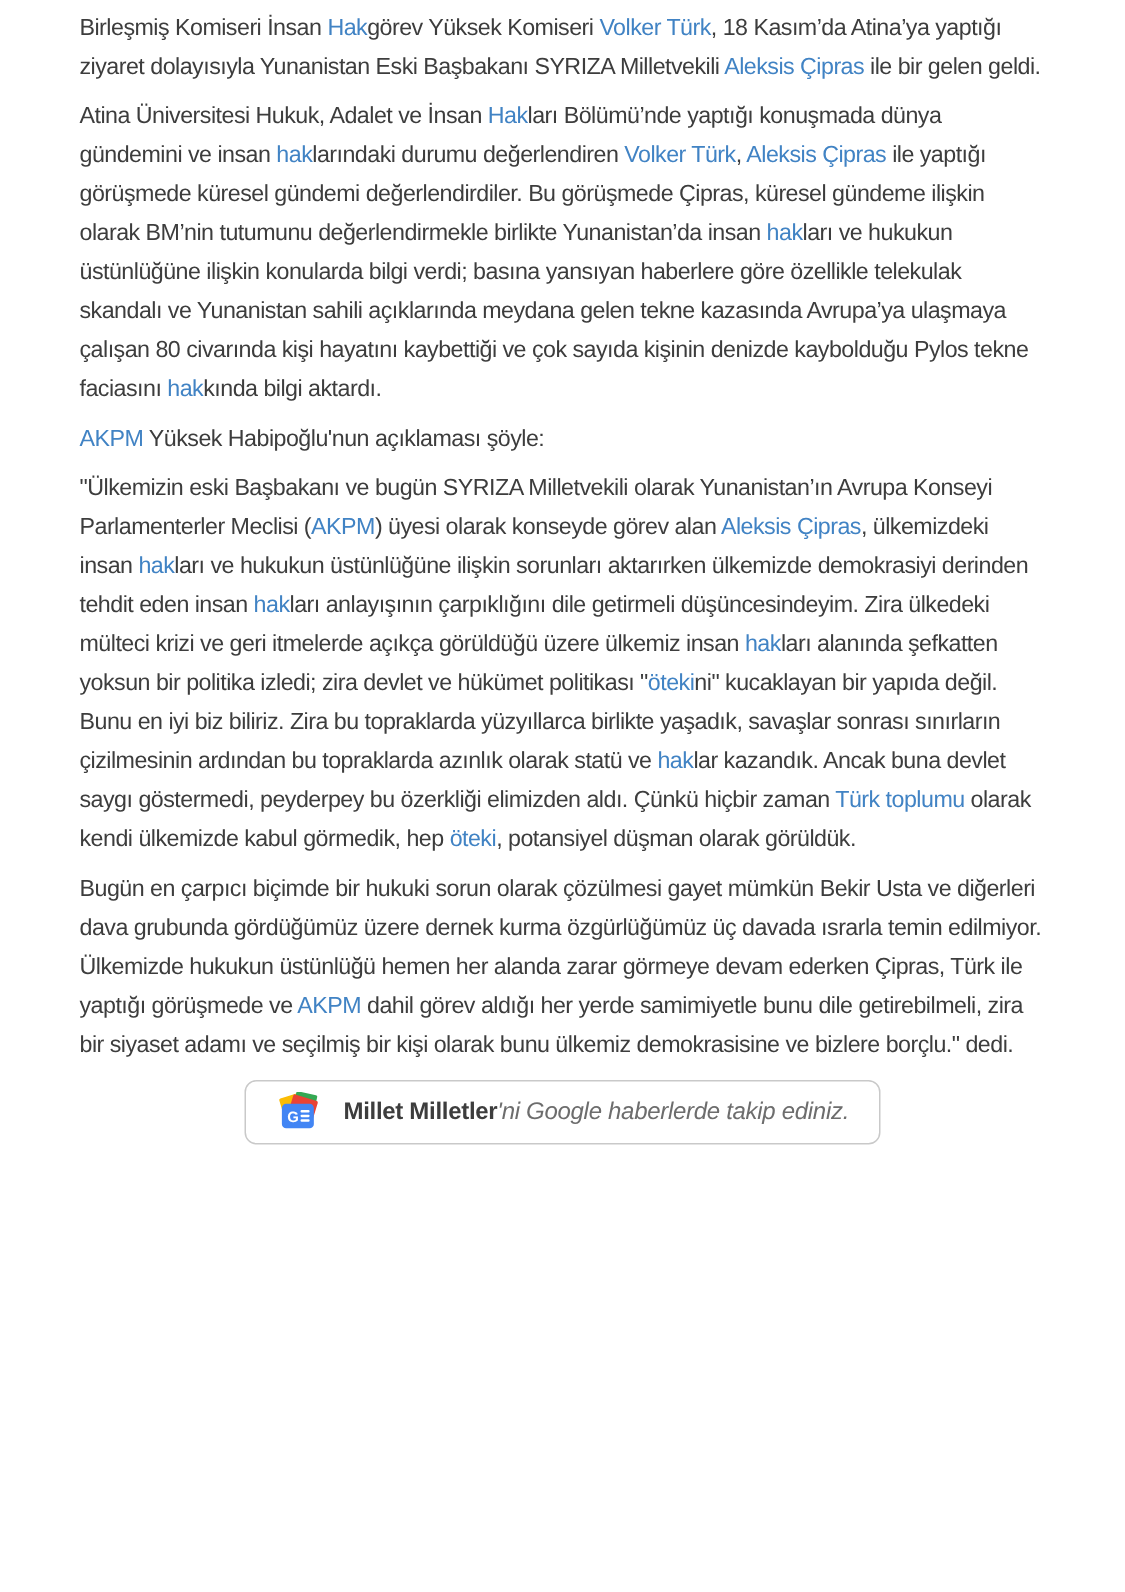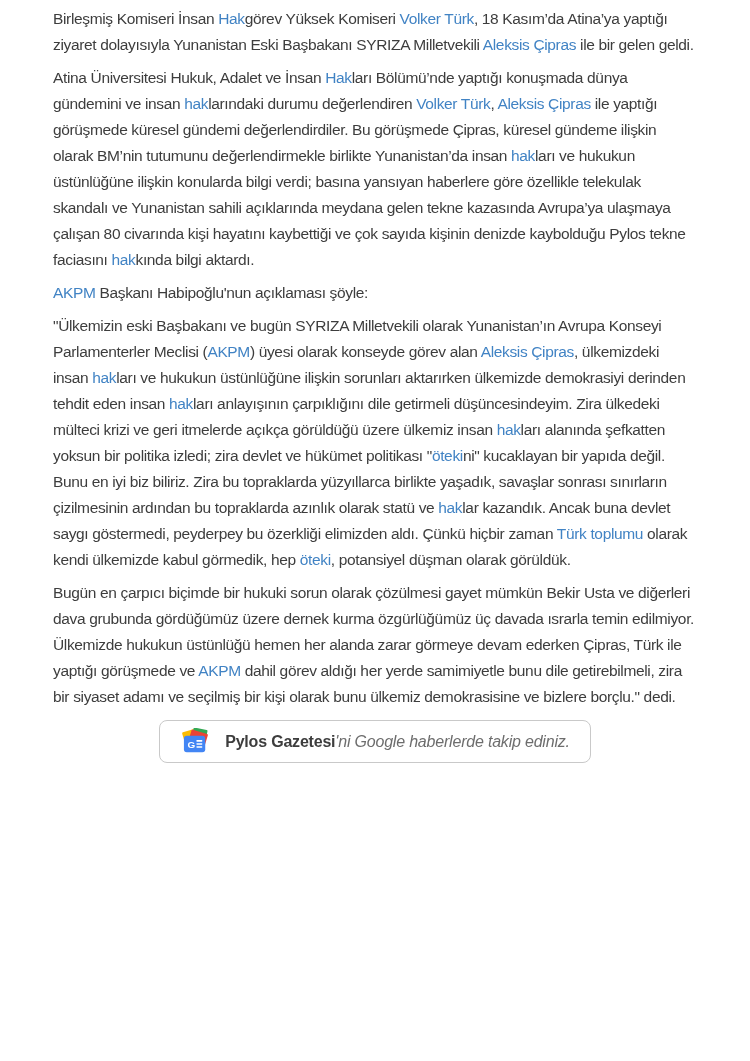--- a/index.html
+++ b/index.html
@@ -57,34 +57,34 @@
   .gnews-badge .brand{font-weight:bold;color:var(--body-text);}
   .gnews-badge .suffix{color:var(--badge-suffix);font-style:italic;}
   .gn-icon{display:inline-flex;width:32px;height:27px;}
 </style>
 </head>
 <body>
 
 <div class="article" id="article-body">
     <p><span>Birleşmiş Komiseri İnsan </span><a class="inline-link">Hak</a><span>görev Yüksek Komiseri </span><a class="inline-link">Volker Türk</a><span>, 18 Kasım’da Atina’ya yaptığı ziyaret dolayısıyla Yunanistan Eski Başbakanı SYRIZA Milletvekili </span><a class="inline-link">Aleksis Çipras</a><span> ile bir gelen geldi.</span></p>
     <p><span>Atina Üniversitesi Hukuk, Adalet ve İnsan </span><a class="inline-link">Hak</a><span>ları Bölümü’nde yaptığı konuşmada dünya gündemini ve insan </span><a class="inline-link">hak</a><span>larındaki durumu değerlendiren </span><a class="inline-link">Volker Türk</a><span>, </span><a class="inline-link">Aleksis Çipras</a><span> ile yaptığı görüşmede küresel gündemi değerlendirdiler. Bu görüşmede Çipras, küresel gündeme ilişkin olarak BM’nin tutumunu değerlendirmekle birlikte Yunanistan’da insan </span><a class="inline-link">hak</a><span>ları ve hukukun üstünlüğüne ilişkin konularda bilgi verdi; basına yansıyan haberlere göre özellikle telekulak skandalı ve Yunanistan sahili açıklarında meydana gelen tekne kazasında Avrupa’ya ulaşmaya çalışan 80 civarında kişi hayatını kaybettiği ve çok sayıda kişinin denizde kaybolduğu Pylos tekne faciasını </span><a class="inline-link">hak</a><span>kında bilgi aktardı.</span></p>
-    <p><a class="inline-link">AKPM</a><span> Başkanı Habipoğlu'nun açıklaması şöyle:</span></p>
+    <p><a class="inline-link">AKPM</a><span> Yüksek Habipoğlu'nun açıklaması şöyle:</span></p>
     <p><span>"Ülkemizin eski Başbakanı ve bugün SYRIZA Milletvekili olarak Yunanistan’ın Avrupa Konseyi Parlamenterler Meclisi (</span><a class="inline-link">AKPM</a><span>) üyesi olarak konseyde görev alan </span><a class="inline-link">Aleksis Çipras</a><span>, ülkemizdeki insan </span><a class="inline-link">hak</a><span>ları ve hukukun üstünlüğüne ilişkin sorunları aktarırken ülkemizde demokrasiyi derinden tehdit eden insan </span><a class="inline-link">hak</a><span>ları anlayışının çarpıklığını dile getirmeli düşüncesindeyim. Zira ülkedeki mülteci krizi ve geri itmelerde açıkça görüldüğü üzere ülkemiz insan </span><a class="inline-link">hak</a><span>ları alanında şefkatten yoksun bir politika izledi; zira devlet ve hükümet politikası "</span><a class="inline-link">öteki</a><span>ni" kucaklayan bir yapıda değil. Bunu en iyi biz biliriz. Zira bu topraklarda yüzyıllarca birlikte yaşadık, savaşlar sonrası sınırların çizilmesinin ardından bu topraklarda azınlık olarak statü ve </span><a class="inline-link">hak</a><span>lar kazandık. Ancak buna devlet saygı göstermedi, peyderpey bu özerkliği elimizden aldı. Çünkü hiçbir zaman </span><a class="inline-link">Türk toplumu</a><span> olarak kendi ülkemizde kabul görmedik, hep </span><a class="inline-link">öteki</a><span>, potansiyel düşman olarak görüldük.</span></p>
     <p><span>Bugün en çarpıcı biçimde bir hukuki sorun olarak çözülmesi gayet mümkün Bekir Usta ve diğerleri dava grubunda gördüğümüz üzere dernek kurma özgürlüğümüz üç davada ısrarla temin edilmiyor. Ülkemizde hukukun üstünlüğü hemen her alanda zarar görmeye devam ederken Çipras, Türk ile yaptığı görüşmede ve </span><a class="inline-link">AKPM</a><span> dahil görev aldığı her yerde samimiyetle bunu dile getirebilmeli, zira bir siyaset adamı ve seçilmiş bir kişi olarak bunu ülkemiz demokrasisine ve bizlere borçlu." dedi.</span></p>
   </div>
 
 <div class="badge-row">
   <div class="gnews-badge">
     <span class="gn-icon">
       <svg viewBox="0 0 44 38" width="32" height="27" aria-hidden="true">
         <rect x="4" y="3" width="22" height="17" rx="1.5" fill="var(--gnews-yellow)" transform="rotate(-17 15 11)"></rect>
         <rect x="17" y="1" width="20" height="16" rx="1.5" fill="var(--gnews-green)" transform="rotate(12 27 9)"></rect>
         <rect x="13" y="5" width="24" height="19" rx="1.5" fill="var(--gnews-red)" transform="rotate(17 25 14)"></rect>
         <rect x="5" y="11" width="30" height="23" rx="4" fill="var(--gnews-blue)"></rect>
         <text x="10" y="28" fill="#ffffff" font-size="14" font-weight="bold" font-family="Liberation Sans, sans-serif">G</text>
         <rect x="22.5" y="17" width="8.5" height="2.3" rx="1" fill="#ffffff"></rect>
         <rect x="22.5" y="21.3" width="8.5" height="2.3" rx="1" fill="#ffffff"></rect>
         <rect x="22.5" y="25.6" width="8.5" height="2.3" rx="1" fill="#ffffff"></rect>
       </svg>
     </span>
-    <span class="txt"><span class="brand">Pylos Gazetesi</span><span class="suffix">'ni Google haberlerde takip ediniz.</span></span>
+    <span class="txt"><span class="brand">Millet Milletler</span><span class="suffix">'ni Google haberlerde takip ediniz.</span></span>
   </div>
 </div>
 
 </body></html>

